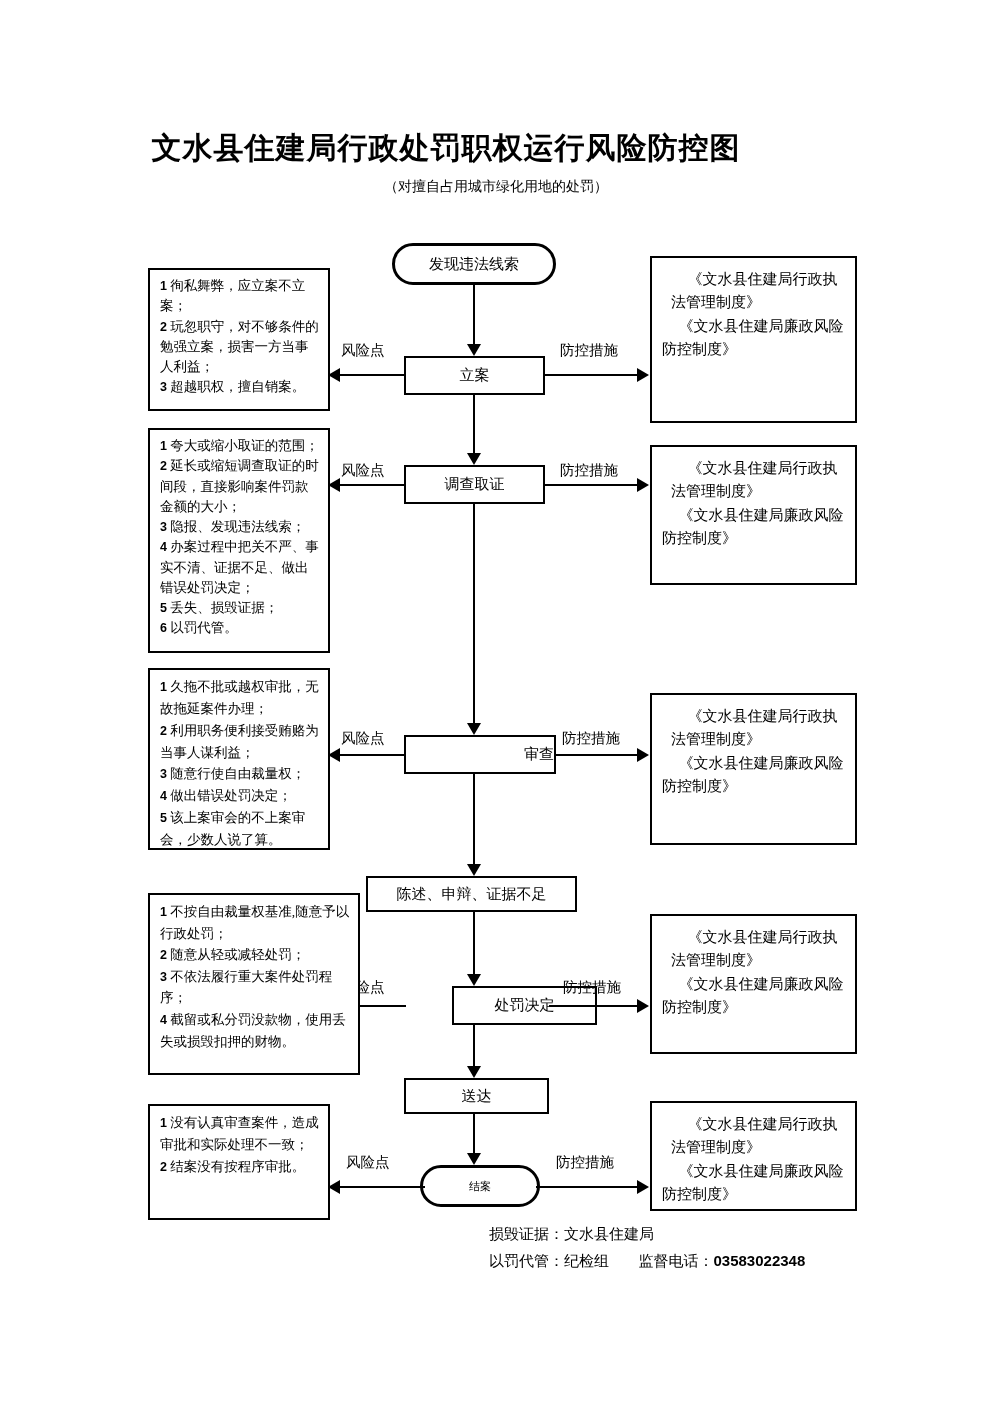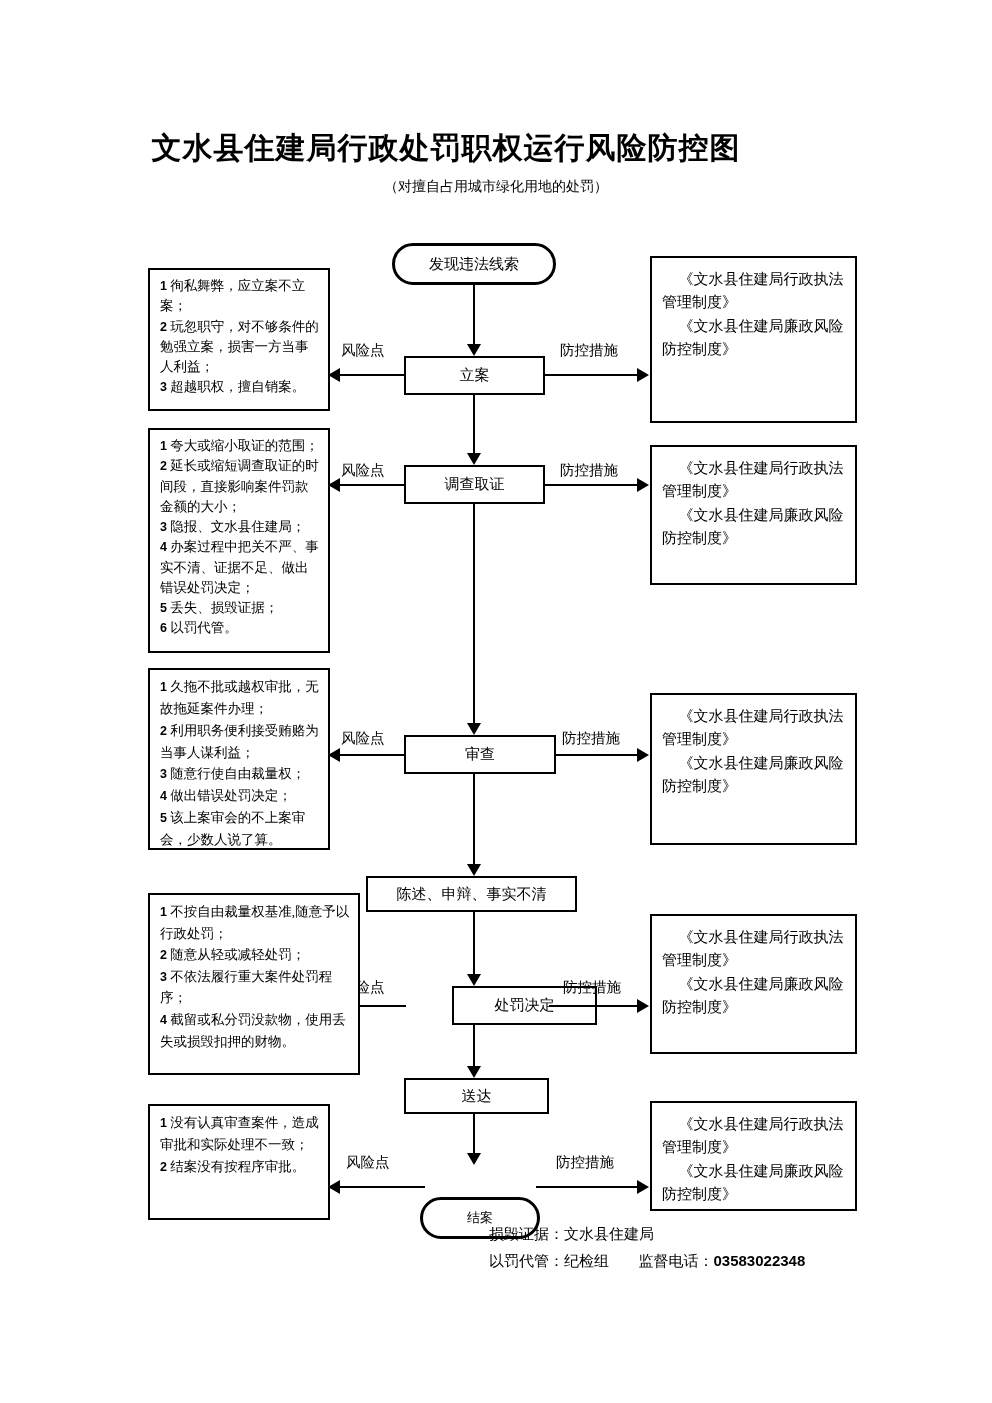--- a/index.html
+++ b/index.html
@@ -53,39 +53,39 @@
     line-height: 1.5;
   }
   .risk-box .ln { white-space: normal; }
   .risk-box .num { font-family: "Liberation Sans", sans-serif; font-weight: bold; font-size: 12.5px; }
 
   .measure-box {
     padding: 10px 8px 6px 10px;
     font-size: 15px;
     line-height: 1.55;
   }
-  .measure-box .m1 { text-indent: 1.1em; }
+  .measure-box .m1 { text-indent: 1.1em; margin-left: 9px; }
   .measure-box .m2 { text-indent: 0; }
 
   
   .node {
     position: absolute;
     border: 2px solid #000000;
     background: #ffffff;
     box-sizing: border-box;
     display: flex;
     align-items: center;
     justify-content: center;
     font-size: 15px;
   }
   .node.rounded {
     border-radius: 999px;
     border-width: 3px;
   }
-  .node.small { font-size: 13px; margin-top: 32px; }
+  .node.small { font-size: 11px; }
 
   
   .vline {
     position: absolute;
     width: 2px;
     background: #000000;
   }
   .hline {
     position: absolute;
     height: 2px;
@@ -146,26 +146,26 @@
   </div>
 
   <div class="node" style="left:404px; top:356px; width:141px; height:39px;">
     <span>立案</span>
   </div>
 
   <div class="node" style="left:404px; top:465px; width:141px; height:39px;">
     <span>调查取证</span>
   </div>
 
-  <div class="node" style="left:404px; top:735px; width:152px; height:39px;">
+  <div class="node" style="left:404px; top:735px; width:152px; height:39px;justify-content:flex-end;">
     <span>审查</span>
   </div>
 
   <div class="node" style="left:366px; top:876px; width:211px; height:36px;">
-    <span>陈述、申辩、事实不清</span>
+    <span>陈述、申辩、证据不足</span>
   </div>
 
   <div class="node" style="left:404px; top:986px; width:145px; height:39px;margin-left:48px;">
     <span>处罚决定</span>
   </div>
 
   <div class="node" style="left:404px; top:1078px; width:145px; height:36px;">
     <span>送达</span>
   </div>
 
@@ -236,21 +236,21 @@
 
   <div class="box risk-box" style="left:148px; top:268px; width:182px; height:143px;">
     <div class="ln"><span class="num">1</span> <span>徇私舞弊，应立案不立案；</span></div>
     <div class="ln"><span class="num">2</span> <span>玩忽职守，对不够条件的勉强立案，损害一方当事人利益；</span></div>
     <div class="ln"><span class="num">3</span> <span>超越职权，擅自销案。</span></div>
   </div>
 
   <div class="box risk-box" style="left:148px; top:428px; width:182px; height:225px;">
     <div class="ln"><span class="num">1</span> <span>夸大或缩小取证的范围；</span></div>
     <div class="ln"><span class="num">2</span> <span>延长或缩短调查取证的时间段，直接影响案件罚款金额的大小；</span></div>
-    <div class="ln"><span class="num">3</span> <span>隐报、文水县住建局；</span></div>
+    <div class="ln"><span class="num">3</span> <span>隐报、发现违法线索；</span></div>
     <div class="ln"><span class="num">4</span> <span>办案过程中把关不严、事实不清、证据不足、做出错误处罚决定；</span></div>
     <div class="ln"><span class="num">5</span> <span>丢失、损毁证据；</span></div>
     <div class="ln"><span class="num">6</span> <span>以罚代管。</span></div>
   </div>
 
   <div class="box risk-box" style="left:148px; top:668px; width:182px; height:182px; line-height:1.62;">
     <div class="ln"><span class="num">1</span> <span>久拖不批或越权审批，无故拖延案件办理；</span></div>
     <div class="ln"><span class="num">2</span> <span>利用职务便利接受贿赂为当事人谋利益；</span></div>
     <div class="ln"><span class="num">3</span> <span>随意行使自由裁量权；</span></div>
     <div class="ln"><span class="num">4</span> <span>做出错误处罚决定；</span></div>

